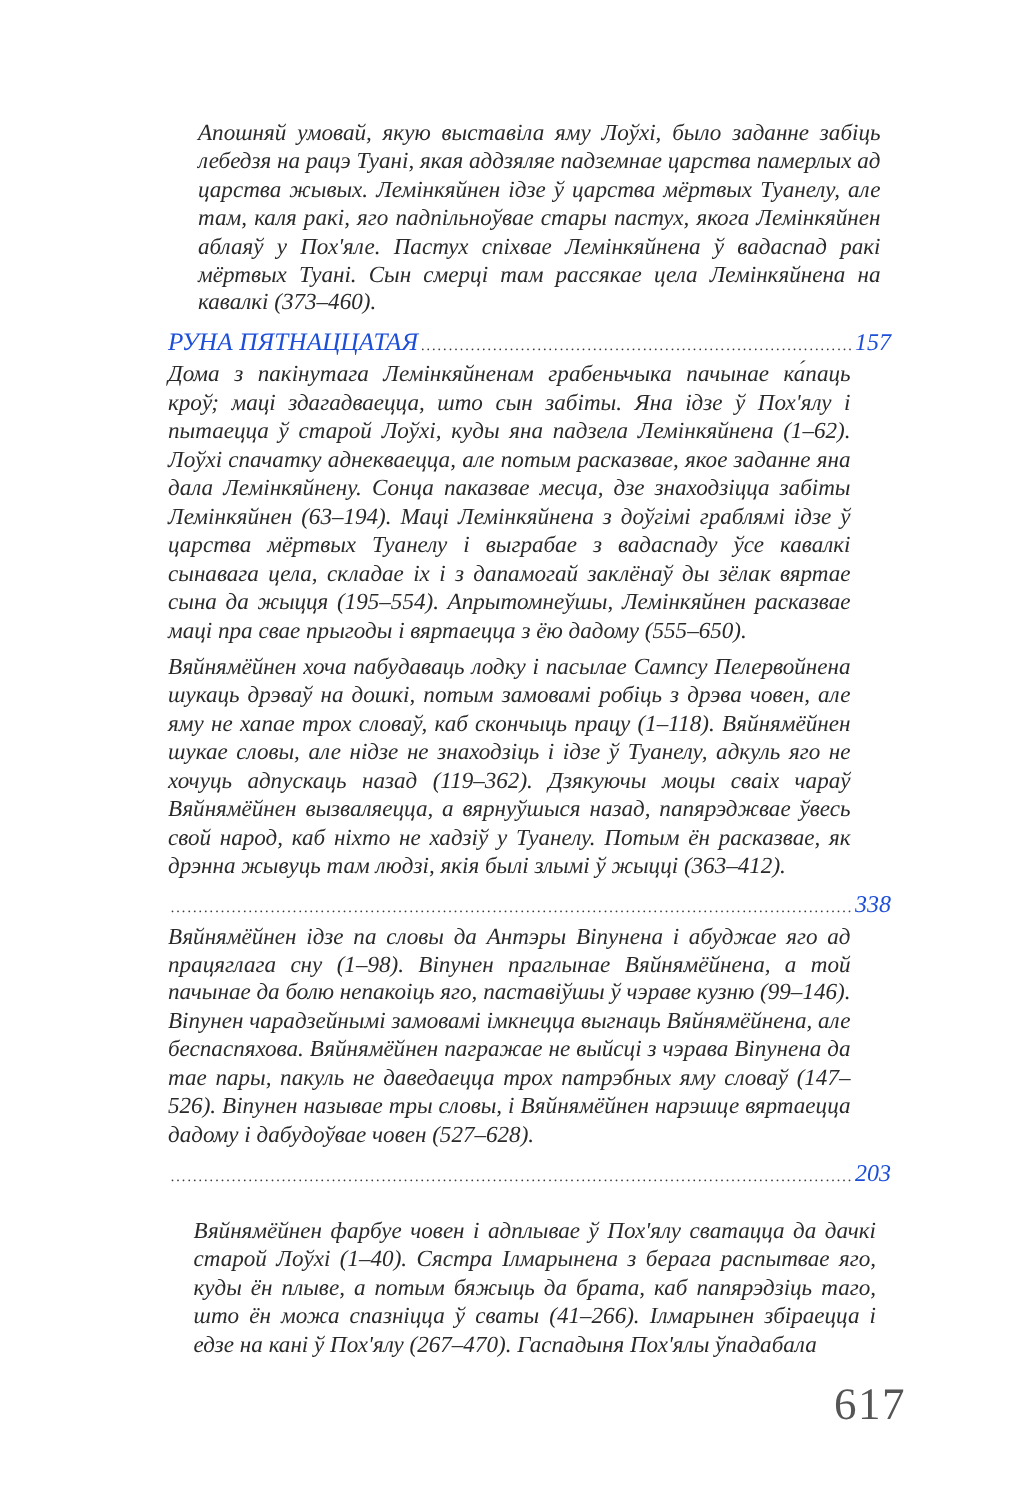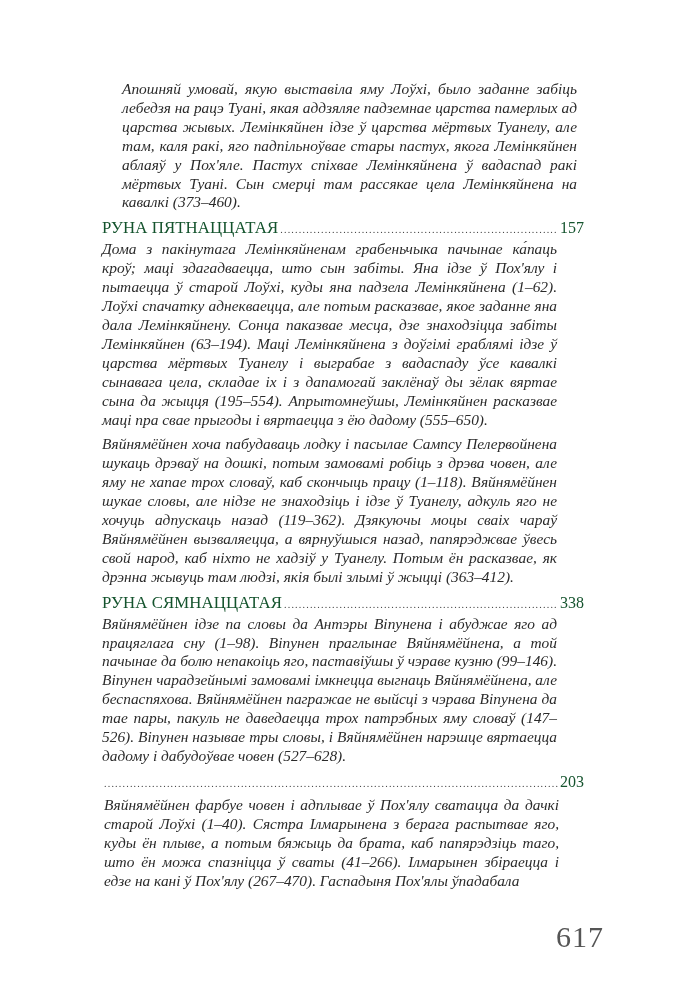--- a/index.html
+++ b/index.html
@@ -10,21 +10,21 @@
   body {
     width: 688px;
     height: 1001px;
     position: relative;
     overflow: hidden;
     font-family: "DejaVu Serif", "Liberation Serif", serif;
     color: #222222;
   }
   .page {
     position: absolute;
-    left: 102px;
+    left: 112px;
     top: 80px;
     width: 482px;
   }
   .summary {
     margin-left: 20px;
     width: 455px;
     font-family: "Liberation Serif", serif;
     font-style: italic;
     font-size: 15.4px;
     line-height: 18.9px;
@@ -33,22 +33,23 @@
   }
   .entry {
     margin-top: 6px;
   }
   .toc-line {
     display: flex;
     align-items: baseline;
     font-family: "Liberation Serif", serif;
     font-size: 16.8px;
     line-height: 20px;
-    color: #14532d;
+    color: #1d4ed8;
     white-space: nowrap;
+    font-style: italic;
   }
   .toc-title {
     flex: 0 0 auto;
     letter-spacing: 0.1px;
   }
   .toc-dots {
     flex: 1 1 auto;
     overflow: hidden;
     margin: 0 2px;
     font-size: 10px;
@@ -87,29 +88,28 @@
     </div>
     <p class="summary" style="margin:0;">Дома з пакінутага Лемінкяйненам грабеньчыка пачынае ка́паць кроў; маці здагадваецца, што сын забіты. Яна ідзе ў Пох'ялу і пытаецца ў старой Лоўхі, куды яна падзела Лемінкяйнена (1–62). Лоўхі спачатку аднекваецца, але потым расказвае, якое заданне яна дала Лемінкяйнену. Сонца паказвае месца, дзе знаходзіцца забіты Лемінкяйнен (63–194). Маці Лемінкяйнена з доўгімі граблямі ідзе ў царства мёртвых Туанелу і выграбае з вадаспаду ўсе кавалкі сынавага цела, складае іх і з дапамогай заклёнаў ды зёлак вяртае сына да жыцця (195–554). Апрытомнеўшы, Лемінкяйнен расказвае маці пра свае прыгоды і вяртаецца з ёю дадому (555–650).</p>
   </div>
 
   <div class="entry">
     <p class="summary" style="margin:0;">Вяйнямёйнен хоча пабудаваць лодку і пасылае Сампсу Пелервойнена шукаць дрэваў на дошкі, потым замовамі робіць з дрэва човен, але яму не хапае трох словаў, каб скончыць працу (1–118). Вяйнямёйнен шукае словы, але нідзе не знаходзіць і ідзе ў Туанелу, адкуль яго не хочуць адпускаць назад (119–362). Дзякуючы моцы сваіх чараў Вяйнямёйнен вызваляецца, а вярнуўшыся назад, папярэджвае ўвесь свой народ, каб ніхто не хадзіў у Туанелу. Потым ён расказвае, як дрэнна жывуць там людзі, якія былі злымі ў жыцці (363–412).</p>
   </div>
 
   <div class="entry">
     <div class="toc-line">
-      <span class="toc-title">РУНА СЯМНАЦЦАТАЯ</span>
       <span class="toc-dots"></span>
       <span class="toc-page">338</span>
     </div>
     <p class="summary" style="margin:0;">Вяйнямёйнен ідзе па словы да Антэры Віпунена і абуджае яго ад працяглага сну (1–98). Віпунен праглынае Вяйнямёйнена, а той пачынае да болю непакоіць яго, паставіўшы ў чэраве кузню (99–146). Віпунен чарадзейнымі замовамі імкнецца выгнаць Вяйнямёйнена, але беспаспяхова. Вяйнямёйнен пагражае не выйсці з чэрава Віпунена да тае пары, пакуль не даведаецца трох патрэбных яму словаў (147–526). Віпунен называе тры словы, і Вяйнямёйнен нарэшце вяртаецца дадому і дабудоўвае човен (527–628).</p>
   </div>
 
   <div class="entry">
     <div class="toc-line">
       <span class="toc-dots"></span>
       <span class="toc-page">203</span>
     </div>
-    <p class="summary" style="margin:2px;font-style:italic;">Вяйнямёйнен фарбуе човен і адплывае ў Пох'ялу сватацца да дачкі старой Лоўхі (1–40). Сястра Ілмарынена з берага распытвае яго, куды ён плыве, а потым бяжыць да брата, каб папярэдзіць таго, што ён можа спазніцца ў сваты (41–266). Ілмарынен збіраецца і едзе на кані ў Пох'ялу (267–470). Гаспадыня Пох'ялы ўпадабала</p>
+    <p class="summary" style="margin:17px;font-style:italic;">Вяйнямёйнен фарбуе човен і адплывае ў Пох'ялу сватацца да дачкі старой Лоўхі (1–40). Сястра Ілмарынена з берага распытвае яго, куды ён плыве, а потым бяжыць да брата, каб папярэдзіць таго, што ён можа спазніцца ў сваты (41–266). Ілмарынен збіраецца і едзе на кані ў Пох'ялу (267–470). Гаспадыня Пох'ялы ўпадабала</p>
   </div>
 </div>
 
 <div class="page-number">617</div>
 
 </body></html>

